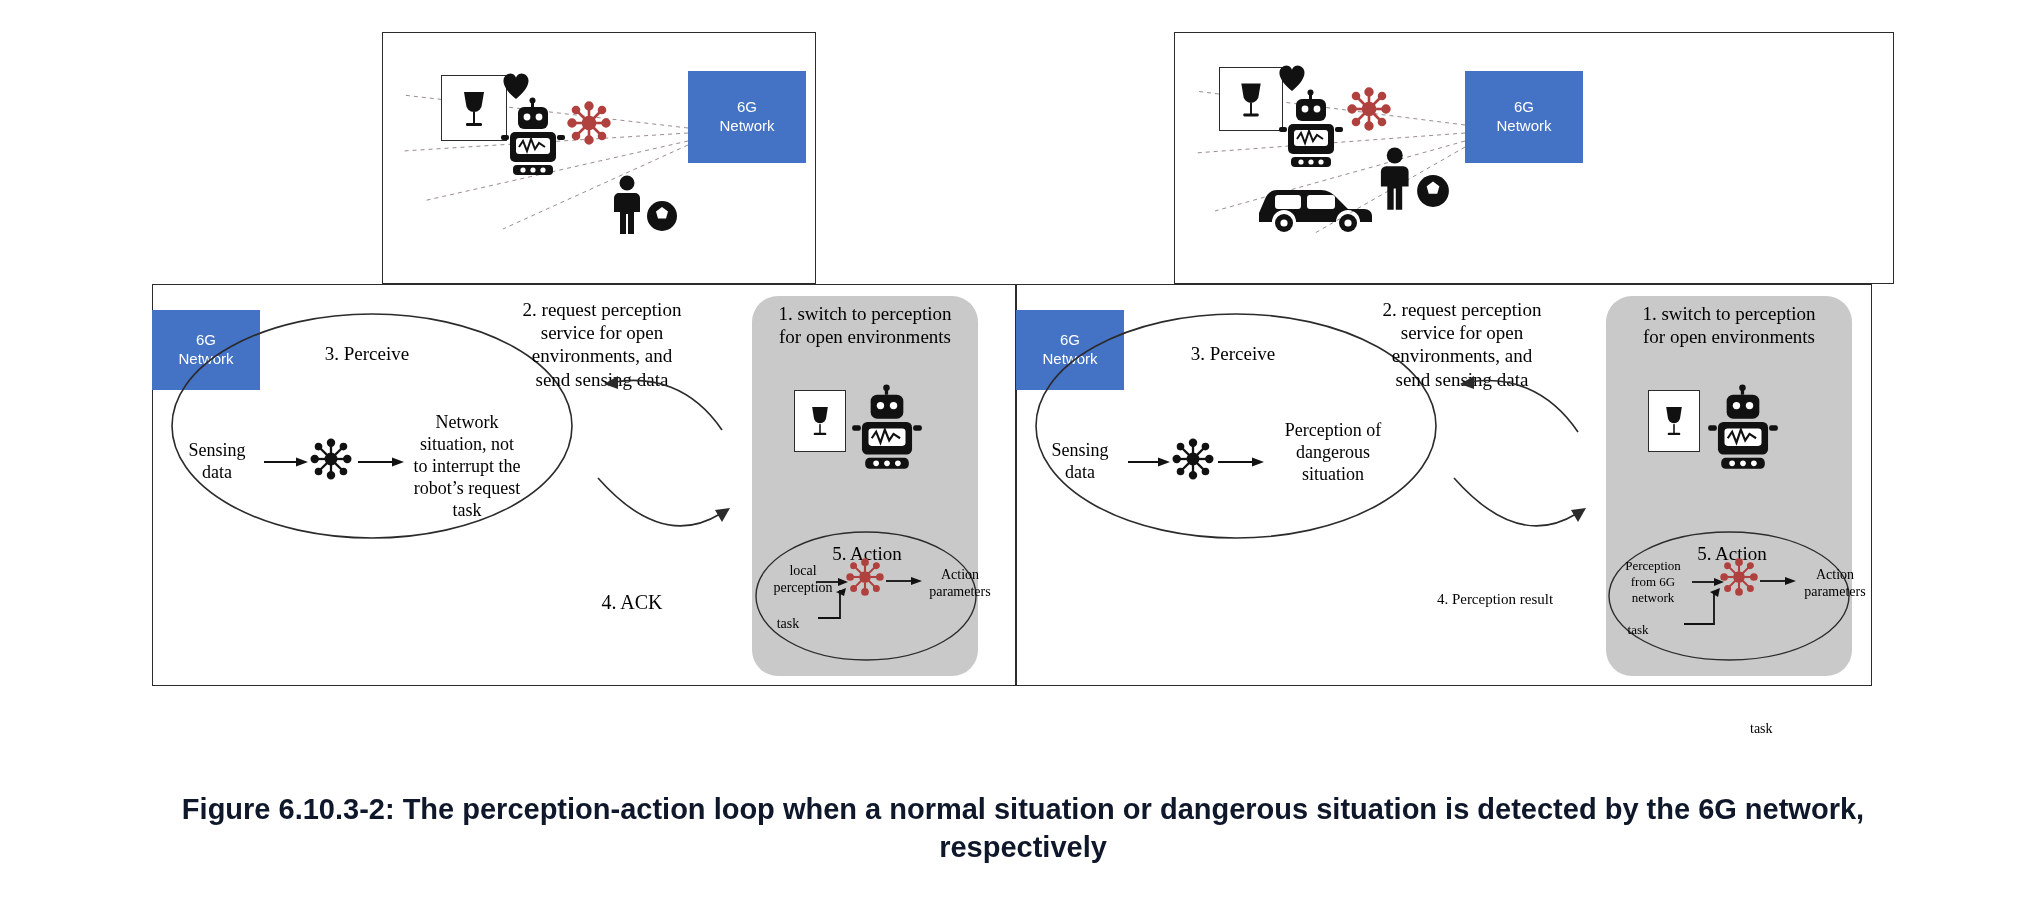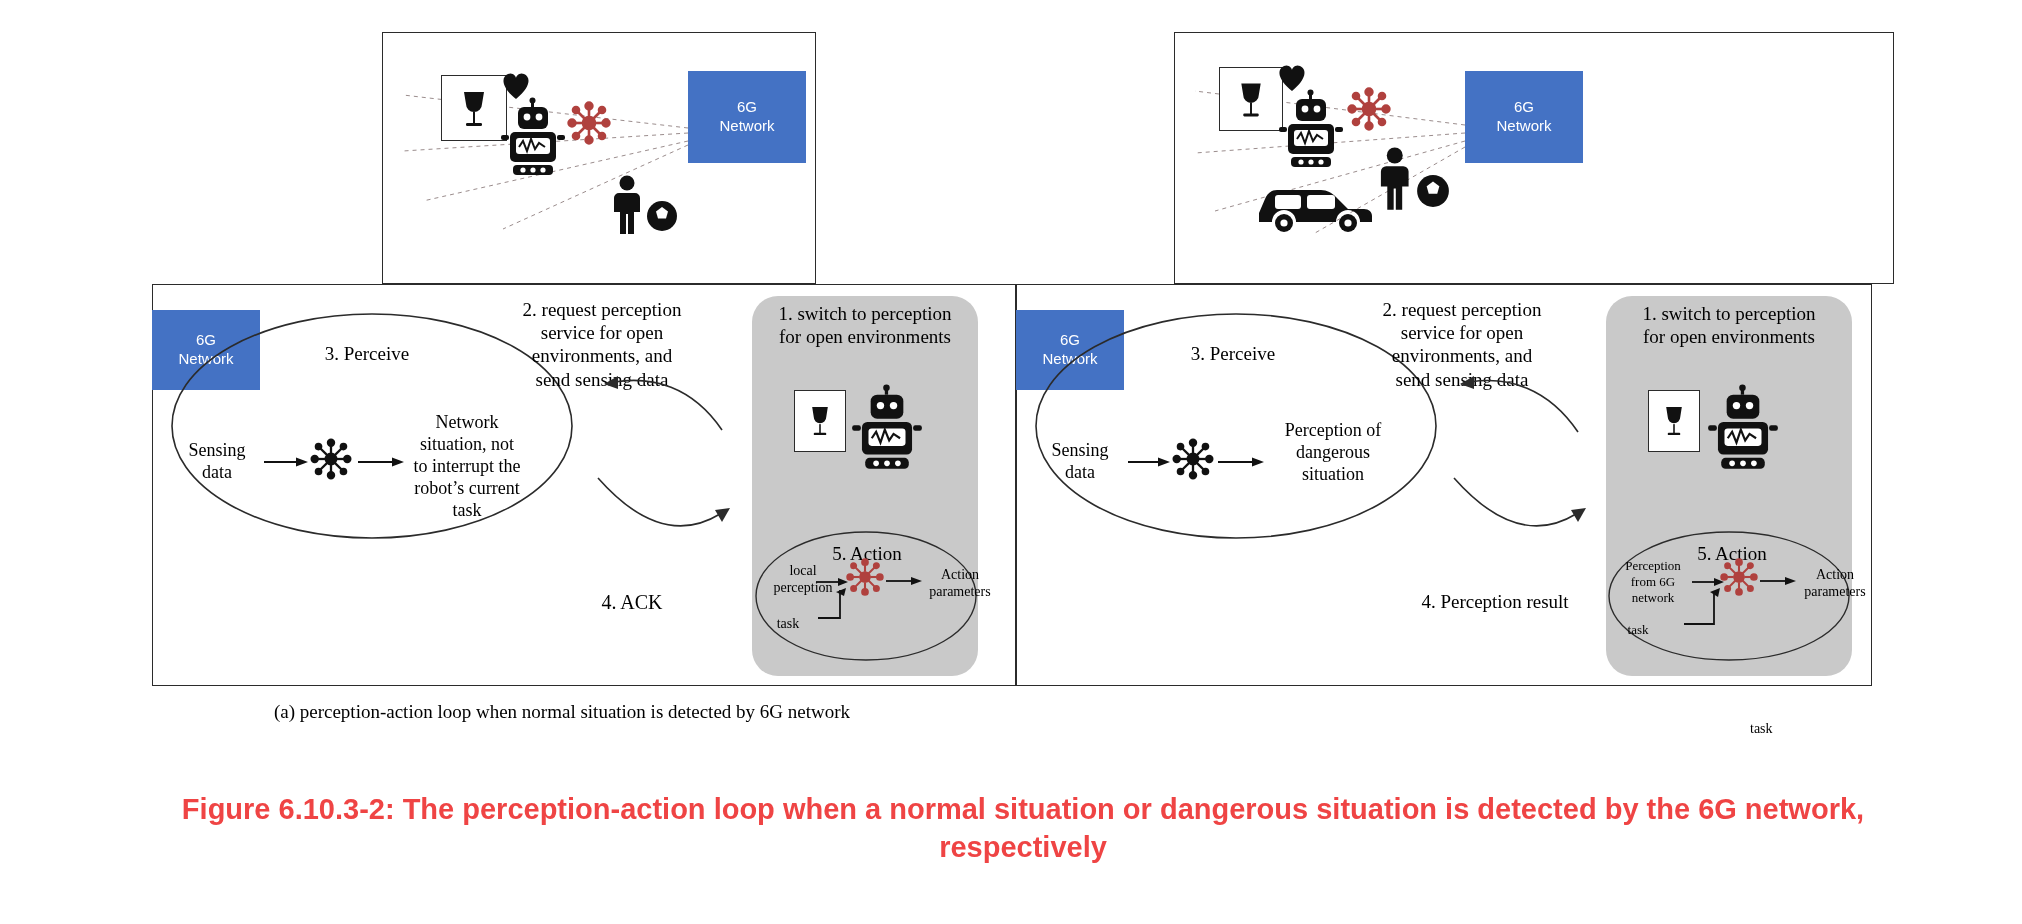--- a/index.html
+++ b/index.html
@@ -43,21 +43,21 @@
     text-align: center;
     box-sizing: border-box;
   }
   .lbl { font-family: "Liberation Serif", serif; color: #000; line-height: 1.22; }
   .caption {
     font-family: "Liberation Sans", sans-serif;
     font-weight: bold;
     font-size: 29px;
     line-height: 1.32;
     text-align: center;
-    color: #ef4444;
+    color: #0f172a;
   }
   .subcap { font-family: "Liberation Serif", serif; font-size: 19px; line-height: 1.3; text-align: center; }
   svg { display: block; overflow: visible; }
   .wine-frame { border: 1.5px solid #2b2b2b; background: #fff; box-sizing: border-box; }
 </style>
 </head>
 <body>
 
 <div class="figure-wrap">
 
@@ -195,21 +195,21 @@
 
   <svg class="abs" style="left:344px; top:452px;" width="52" height="20">
     <line x1="2" y1="10" x2="38" y2="10" stroke="#111" stroke-width="2"></line>
     <polygon points="48,10 36,5.5 36,14.5" fill="#111"></polygon>
   </svg>
 
   <div class="abs lbl ctr" style="left:370px; top:412px; width:170px; font-size:18px;">
     <span>Network</span><br>
     <span>situation, not</span><br>
     <span>to interrupt the</span><br>
-    <span>robot’s current</span><br>
+    <span>robot’s request</span><br>
     <span>task</span>
   </div>
 
   <div class="abs lbl ctr" style="left:480px; top:298px; width:220px; font-size:19px;">
     <span>2. request perception</span><br>
     <span>service for open</span><br>
     <span>environments, and</span><br>
     <span>send sensing data</span>
   </div>
 
@@ -305,21 +305,20 @@
   <svg class="abs" style="left:874px; top:572px;" width="42" height="18">
     <line x1="0" y1="9" x2="26" y2="9" stroke="#111" stroke-width="1.8"></line>
     <polygon points="36,9 25,5 25,13" fill="#111"></polygon>
   </svg>
 
   <div class="abs lbl ctr" style="left:906px; top:566px; width:84px; font-size:14px;">
     <span>Action</span><br>
     <span>parameters</span>
   </div>
 
-  <div class="abs subcap" style="left:150px; top:700px; width:800px;">(a) perception-action loop when normal situation is detected by 6G network</div>
 
   <div class="abs panel-border" style="left:1162px; top:32px; width:720px; height:252px;">
     <div class="abs net-box" style="left:290px; top:38px; width:118px; height:92px;">
       <span>
         <span>6G</span><br>
         <span>Network</span>
       </span>
     </div>
 
     <svg class="abs" style="left:0; top:0;" width="720" height="252">
@@ -479,21 +478,21 @@
   <svg class="abs" style="left:1396px; top:360px;" width="180" height="100">
     <path d="M170 72 C140 28 100 16 62 22" fill="none" stroke="#2b2b2b" stroke-width="1.6"></path>
     <polygon points="52,24 66,16 66,29" fill="#2b2b2b"></polygon>
   </svg>
 
   <svg class="abs" style="left:1396px; top:452px;" width="190" height="110">
     <path d="M46 26 C92 78 132 84 168 62" fill="none" stroke="#2b2b2b" stroke-width="1.6"></path>
     <polygon points="178,56 163,58 170,70" fill="#2b2b2b"></polygon>
   </svg>
 
-  <div class="abs lbl ctr" style="left:1358px; top:590px; width:250px; font-size:19px;">4. Perception result</div>
+  <div class="abs lbl ctr" style="left:1358px; top:590px; width:250px; font-size:15px;">4. Perception result</div>
 
   <div class="abs gray-box" style="left:1594px; top:296px; width:246px; height:380px;"></div>
 
   <div class="abs lbl ctr" style="left:1596px; top:302px; width:242px; font-size:19px;">
     <span>1. switch to perception</span><br>
     <span>for open environments</span>
   </div>
 
   <div class="abs wine-frame" style="left:1636px; top:390px; width:52px; height:62px;">
     <svg width="50" height="60" viewBox="0 0 64 72">

